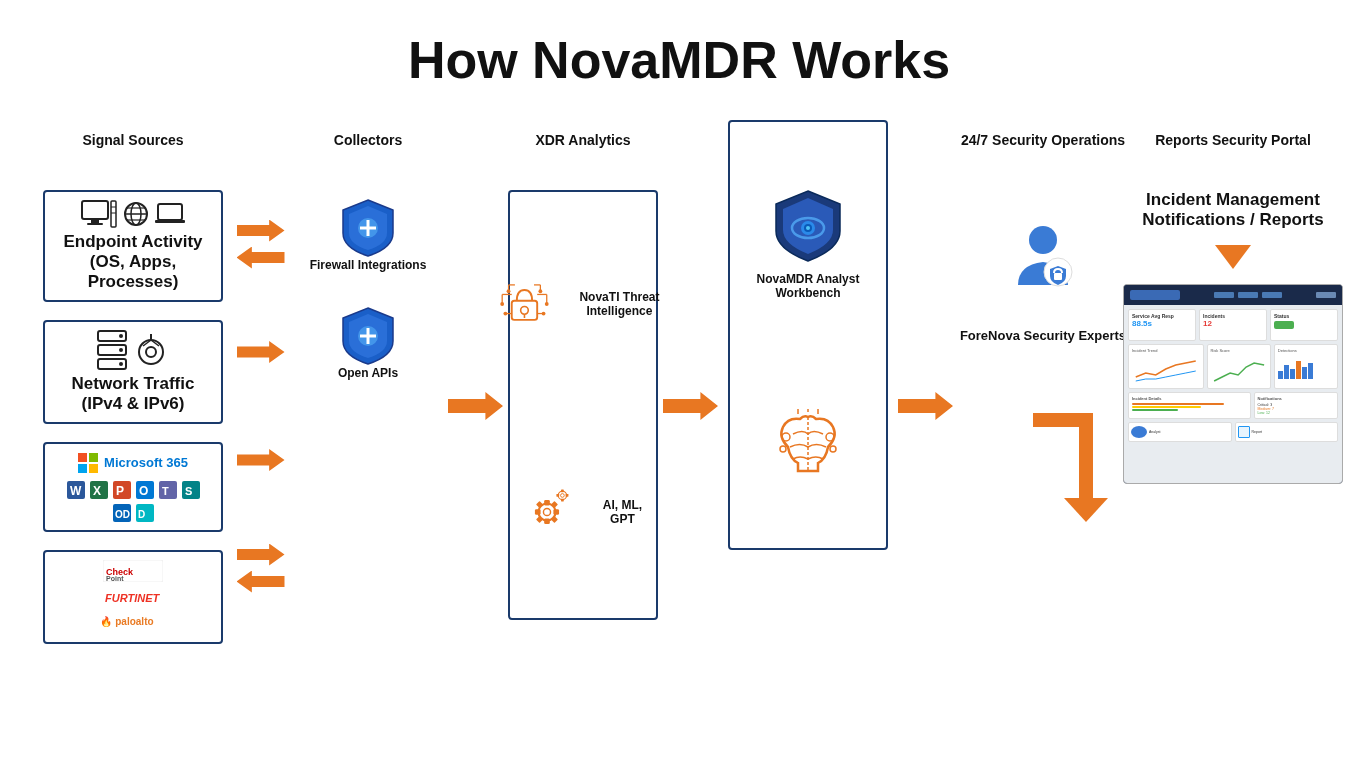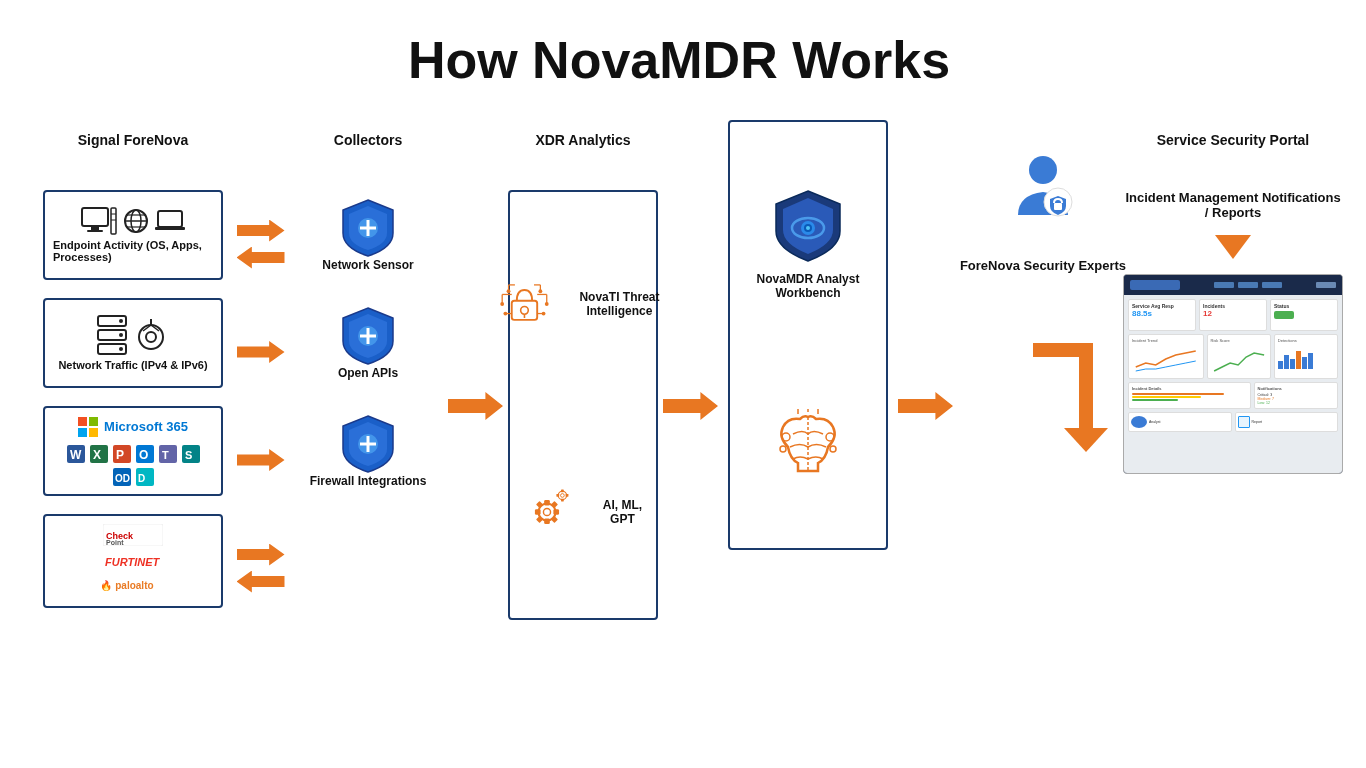--- a/index.html
+++ b/index.html
@@ -63,22 +63,23 @@
       background: #fff;
     }
     .signal-box-icons {
       display: flex;
       align-items: center;
       justify-content: flex-end;
       gap: 6px;
       margin-bottom: 4px;
     }
     .signal-box-label {
-      font-size: 11px;
+      font-size: 17px;
       font-weight: 700;
+      text-align: center;
       color: #111;
     }
 
     
     .collectors-col { width: 160px; }
     .collector-item {
       display: flex;
       flex-direction: column;
       align-items: center;
       margin-bottom: 18px;
@@ -159,21 +160,21 @@
 
     
     .portal-col { width: 200px; }
     .portal-item {
       display: flex;
       flex-direction: column;
       align-items: center;
       gap: 10px;
     }
     .portal-label {
-      font-size: 13px;
+      font-size: 17px;
       font-weight: 700;
       text-align: center;
       color: #111;
     }
     .portal-screenshot {
       width: 220px;
       height: 200px;
       background: #1a2a4a;
       border-radius: 4px;
       overflow: hidden;
@@ -250,21 +251,21 @@
 
   </style>
 </head>
 <body>
 
 <h1 class="page-title">How NovaMDR Works</h1>
 
 <div class="main-layout">
 
   <div class="column signal-sources-col">
-    <div class="col-header">Signal ForeNova</div>
+    <div class="col-header">Signal Sources</div>
 
     <div class="signal-box">
       <div class="signal-box-icons">
 
         <svg width="36" height="28" viewBox="0 0 36 28">
           <rect x="1" y="1" width="26" height="18" rx="2" fill="none" stroke="#222" stroke-width="2"></rect>
           <rect x="10" y="19" width="8" height="4" fill="#222"></rect>
           <rect x="6" y="23" width="16" height="2" rx="1" fill="#222"></rect>
           <rect x="30" y="1" width="5" height="26" rx="1" fill="none" stroke="#222" stroke-width="1.5"></rect>
           <line x1="30" y1="7" x2="35" y2="7" stroke="#222" stroke-width="1"></line>
@@ -403,58 +404,46 @@
       <div class="orange-arrows-both">
         <div class="orange-arrow-r"></div>
         <div class="orange-arrow-l"></div>
       </div>
     </div>
   </div>
 
   <div class="column collectors-col">
     <div class="col-header">Collectors</div>
     <div class="collector-rows">
+
 
 
       <div class="collector-row">
         <div class="collector-item">
           <svg class="shield-svg" viewBox="0 0 54 60">
             <path d="M27 2 L52 12 L52 35 Q52 50 27 58 Q2 50 2 35 L2 12 Z" fill="#1a5fc8" stroke="#1a3a8b" stroke-width="1.5"></path>
             <path d="M27 8 L46 16 L46 35 Q46 46 27 52 Q8 46 8 35 L8 16 Z" fill="#2a6fd8"></path>
             <circle cx="27" cy="30" r="10" fill="#4a9fef" opacity="0.8"></circle>
             <line x1="27" y1="22" x2="27" y2="38" stroke="white" stroke-width="3"></line>
             <line x1="19" y1="30" x2="35" y2="30" stroke="white" stroke-width="3"></line>
           </svg>
-          <div class="collector-label">Network Sensor</div>
+          <div class="collector-label">Firewall Integrations</div>
         </div>
       </div>
 
       <div class="collector-row">
         <div class="collector-item">
           <svg class="shield-svg" viewBox="0 0 54 60">
             <path d="M27 2 L52 12 L52 35 Q52 50 27 58 Q2 50 2 35 L2 12 Z" fill="#1a5fc8" stroke="#1a3a8b" stroke-width="1.5"></path>
             <path d="M27 8 L46 16 L46 35 Q46 46 27 52 Q8 46 8 35 L8 16 Z" fill="#2a6fd8"></path>
             <circle cx="27" cy="30" r="10" fill="#4a9fef" opacity="0.8"></circle>
             <line x1="27" y1="22" x2="27" y2="38" stroke="white" stroke-width="3"></line>
             <line x1="19" y1="30" x2="35" y2="30" stroke="white" stroke-width="3"></line>
           </svg>
           <div class="collector-label">Open APIs</div>
-        </div>
-      </div>
-
-      <div class="collector-row">
-        <div class="collector-item">
-          <svg class="shield-svg" viewBox="0 0 54 60">
-            <path d="M27 2 L52 12 L52 35 Q52 50 27 58 Q2 50 2 35 L2 12 Z" fill="#1a5fc8" stroke="#1a3a8b" stroke-width="1.5"></path>
-            <path d="M27 8 L46 16 L46 35 Q46 46 27 52 Q8 46 8 35 L8 16 Z" fill="#2a6fd8"></path>
-            <circle cx="27" cy="30" r="10" fill="#4a9fef" opacity="0.8"></circle>
-            <line x1="27" y1="22" x2="27" y2="38" stroke="white" stroke-width="3"></line>
-            <line x1="19" y1="30" x2="35" y2="30" stroke="white" stroke-width="3"></line>
-          </svg>
-          <div class="collector-label">Firewall Integrations</div>
         </div>
       </div>
     </div>
   </div>
 
   <div class="arrow-section">
     <div style="height:70px;"></div>
     <div style="height:432px; display:flex; align-items:center; justify-content:center;">
       <div class="orange-arrow-r" style="width:55px; height:28px;"></div>
     </div>
@@ -575,20 +564,21 @@
   </div>
 
   <div class="arrow-section">
     <div style="height:70px;"></div>
     <div style="height:432px; display:flex; align-items:center; justify-content:center;">
       <div class="orange-arrow-r" style="width:55px; height:28px;"></div>
     </div>
   </div>
 
   <div class="column secops-col">
+    <div class="col-header">24/7 Security Operations</div>
 
     <div style="margin-top: 30px; display:flex; flex-direction:column; align-items:center;">
 
       <div style="position:relative; width:80px; height:100px;">
         
         <svg width="80" height="80" viewBox="0 0 80 80">
 
           <circle cx="40" cy="20" r="14" fill="#3a7bd5"></circle>
 
           <path d="M15 65 Q15 45 40 42 Q65 45 65 65" fill="#3a7bd5"></path>
@@ -606,21 +596,21 @@
 
       <div style="position:absolute; top:10px; left:0; width:60px; height:14px; background:#e87722;"></div>
 
       <div style="position:absolute; top:10px; left:46px; width:14px; height:90px; background:#e87722;"></div>
 
       <div style="position:absolute; top:95px; left:31px; width:0; height:0; border-left:22px solid transparent; border-right:22px solid transparent; border-top:24px solid #e87722;"></div>
     </div>
   </div>
 
   <div class="column portal-col">
-    <div class="col-header">Service Security Portal</div>
+    <div class="col-header">Reports Security Portal</div>
 
     <div class="portal-item">
 
       <div class="portal-label">Incident Management Notifications / Reports</div>
 
       <div style="margin: 5px 0;">
         <div style="width:0; height:0; border-left:18px solid transparent; border-right:18px solid transparent; border-top:24px solid #e87722; margin:0 auto;"></div>
       </div>
 
       <div class="portal-screenshot">

